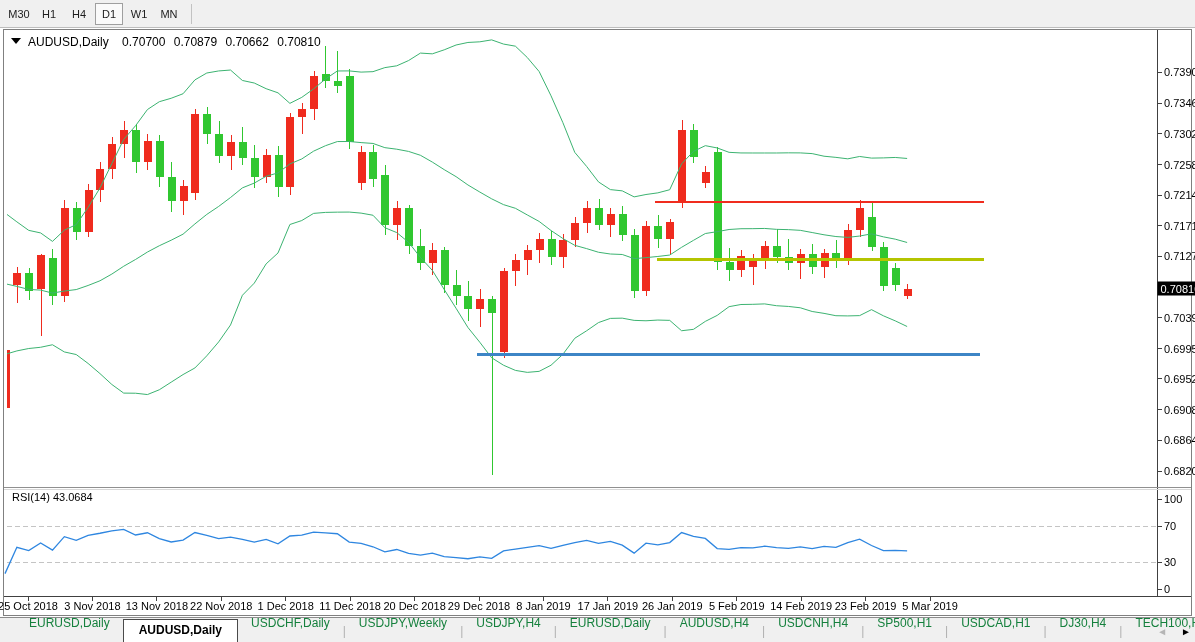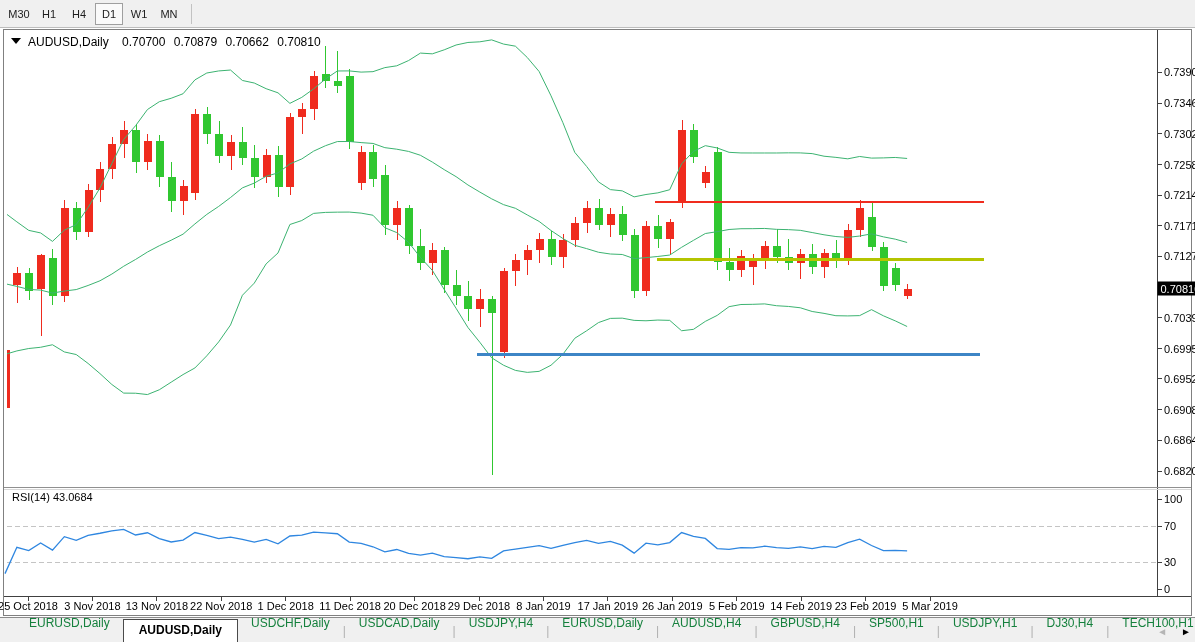--- a/index.html
+++ b/index.html
@@ -315,33 +315,33 @@
       <rect x="1157.5" y="281.5" width="37.5" height="14" fill="#000"></rect>
       <text x="1160.5" y="292.5" font-size="11" fill="#fff">0.70810</text>
     </g>
   </svg>
 
   <div class="tabbar" id="tabbar">
       <div class="tab">EURUSD,Daily</div>
       <div class="tab active">AUDUSD,Daily</div>
       <div class="tab">USDCHF,Daily</div>
       <span class="tabsep">|</span>
-      <div class="tab">USDCAD,Daily</div>
+      <div class="tab">USDJPY,Weekly</div>
       <span class="tabsep">|</span>
       <div class="tab">USDJPY,H4</div>
       <span class="tabsep">|</span>
       <div class="tab">EURUSD,Daily</div>
       <span class="tabsep">|</span>
       <div class="tab">AUDUSD,H4</div>
       <span class="tabsep">|</span>
-      <div class="tab">GBPUSD,H4</div>
+      <div class="tab">USDCNH,H4</div>
       <span class="tabsep">|</span>
       <div class="tab">SP500,H1</div>
       <span class="tabsep">|</span>
-      <div class="tab">USDJPY,H1</div>
+      <div class="tab">USDCAD,H1</div>
       <span class="tabsep">|</span>
       <div class="tab">DJ30,H4</div>
       <span class="tabsep">|</span>
       <div class="tab">TECH100,H1</div>
     </div>
   <div class="scrollarrows">
     <span class="sarrow dis" id="sLeft">◄</span>
     <span class="sarrow en" id="sRight">►</span>
   </div>
 

